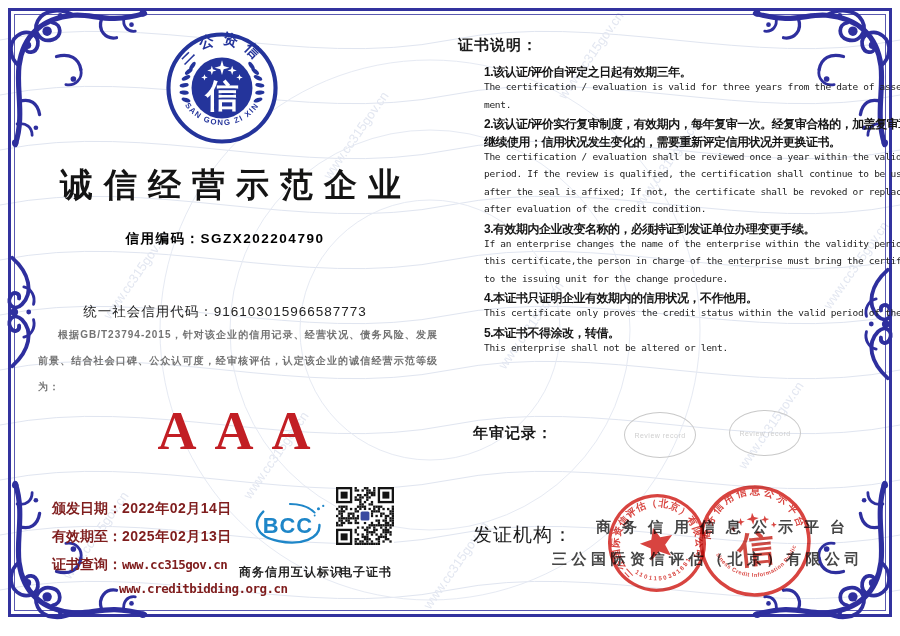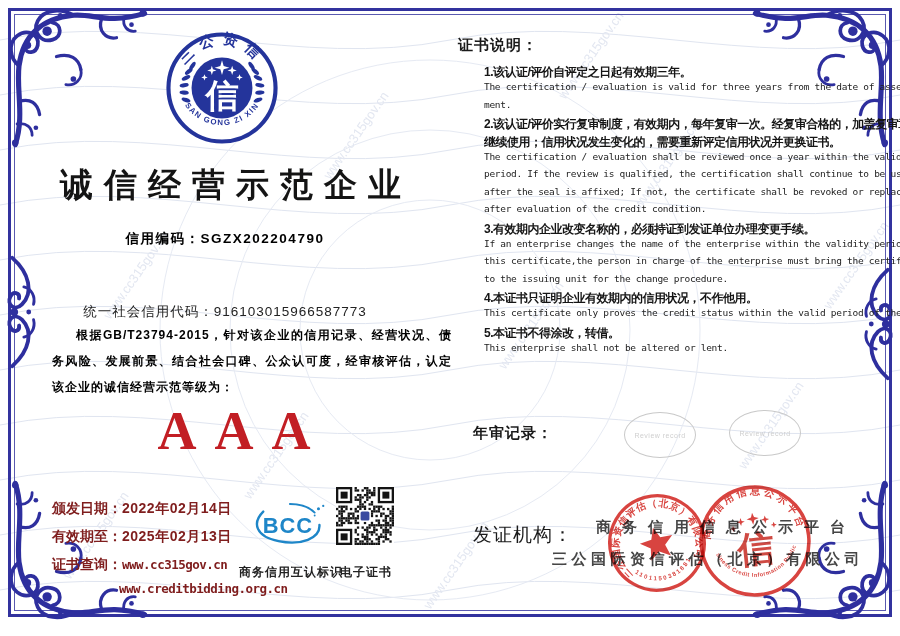--- a/index.html
+++ b/index.html
@@ -21,22 +21,22 @@
   #bg{position:absolute;left:0;top:0;z-index:0;}
   .layer{position:absolute;z-index:2;}
   
   .logo{position:absolute;left:162px;top:28px;width:120px;height:120px;}
   .title{position:absolute;left:30px;top:163px;width:390px;text-align:center;
          font-size:33px;font-weight:900;letter-spacing:11px;padding-left:11px;color:#141414;}
   .credit-code{position:absolute;left:30px;top:230px;width:390px;text-align:center;
          font-size:13.5px;font-weight:700;letter-spacing:1.5px;color:#000000;}
   .uscc{position:absolute;left:30px;top:303px;width:390px;text-align:center;
          font-size:13.5px;font-weight:400;letter-spacing:1px;color:#222;}
-  .declaration{position:absolute;left:52px;top:322px;width:400px;font-size:12px;font-weight:600;
-         letter-spacing:1px;line-height:26px;text-indent:2em;text-align:justify;color:#000000;}
+  .declaration{position:absolute;left:38px;top:322px;width:400px;font-size:10px;font-weight:600;
+         letter-spacing:1px;line-height:26px;text-indent:2em;text-align:justify;color:#737373;}
   .grade{position:absolute;left:30px;top:400px;width:390px;text-align:center;
          font-family:"Liberation Serif",serif;font-size:54px;font-weight:700;
          letter-spacing:18px;padding-left:18px;color:#c21e24;}
   .daterow{position:absolute;left:52px;font-size:14px;font-weight:700;color:#7f1d1d;text-align:right;}
   .daterow .val{font-weight:600;letter-spacing:.5px;}
   .urlval{font-family:"DejaVu Sans Mono",monospace;font-size:12.5px;font-weight:700;letter-spacing:-.5px;}
   .bcc-box{position:absolute;left:248px;top:498px;width:80px;height:52px;}
   .qr-box{position:absolute;left:336px;top:487px;width:58px;height:58px;}
   .mark-label{position:absolute;top:564px;font-size:12px;font-weight:700;color:#222;letter-spacing:1px;}
   

